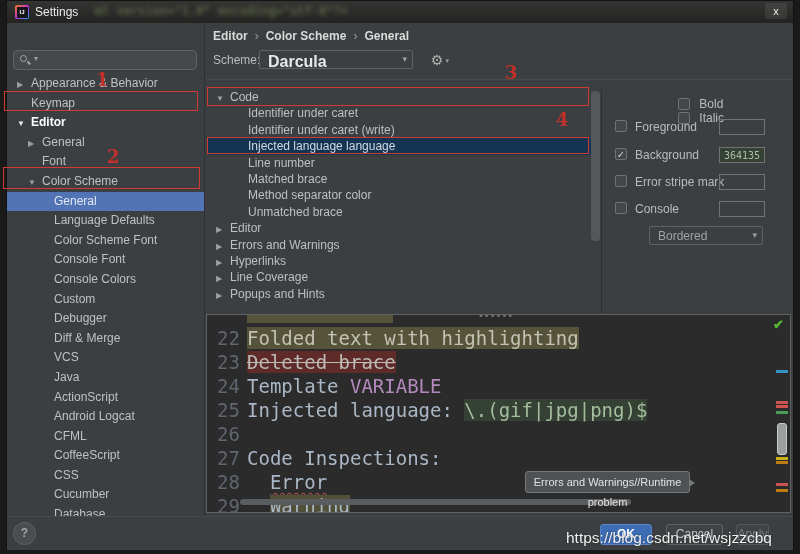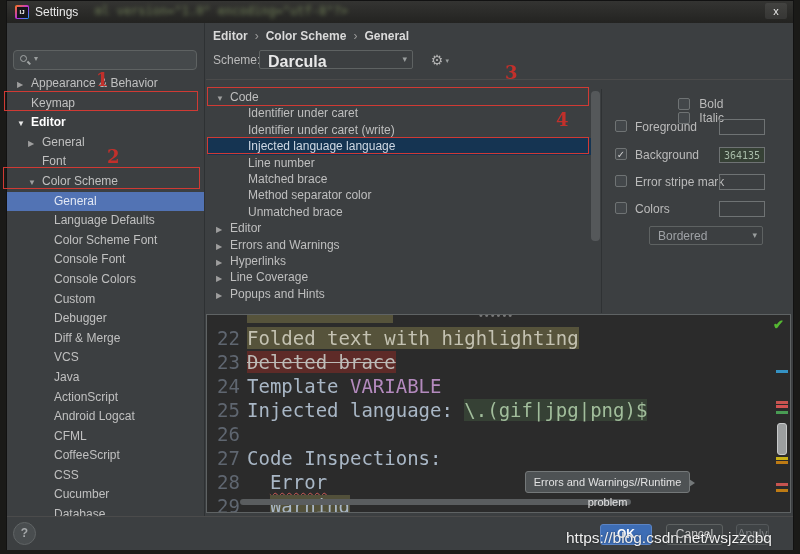--- a/index.html
+++ b/index.html
@@ -251,21 +251,21 @@
           <span class="lbl">Background</span>
           <span class="swatch" style="background: rgb(54, 65, 53);">364135</span>
         </div>
         <div class="attr-row" style="top: 83px;">
           <span class="cb"></span>
           <span class="lbl">Error stripe mark</span>
           <span class="swatch"></span>
         </div>
         <div class="attr-row" style="top: 110px;">
           <span class="cb"></span>
-          <span class="lbl">Colors</span>
+          <span class="lbl">Console</span>
           <span class="swatch"></span>
         </div>
       </div>
 
     <div class="preview">
       <div class="pv-partial"></div>
       <div class="splitter-dots">••••••</div>
       <div class="pv-lines" id="pv-lines">
           <div class="pv-line"><span class="pv-num">22</span><span class="seg-folded">Folded text with highlighting</span></div>
           <div class="pv-line"><span class="pv-num">23</span><span class="seg-deleted">Deleted brace</span></div>

